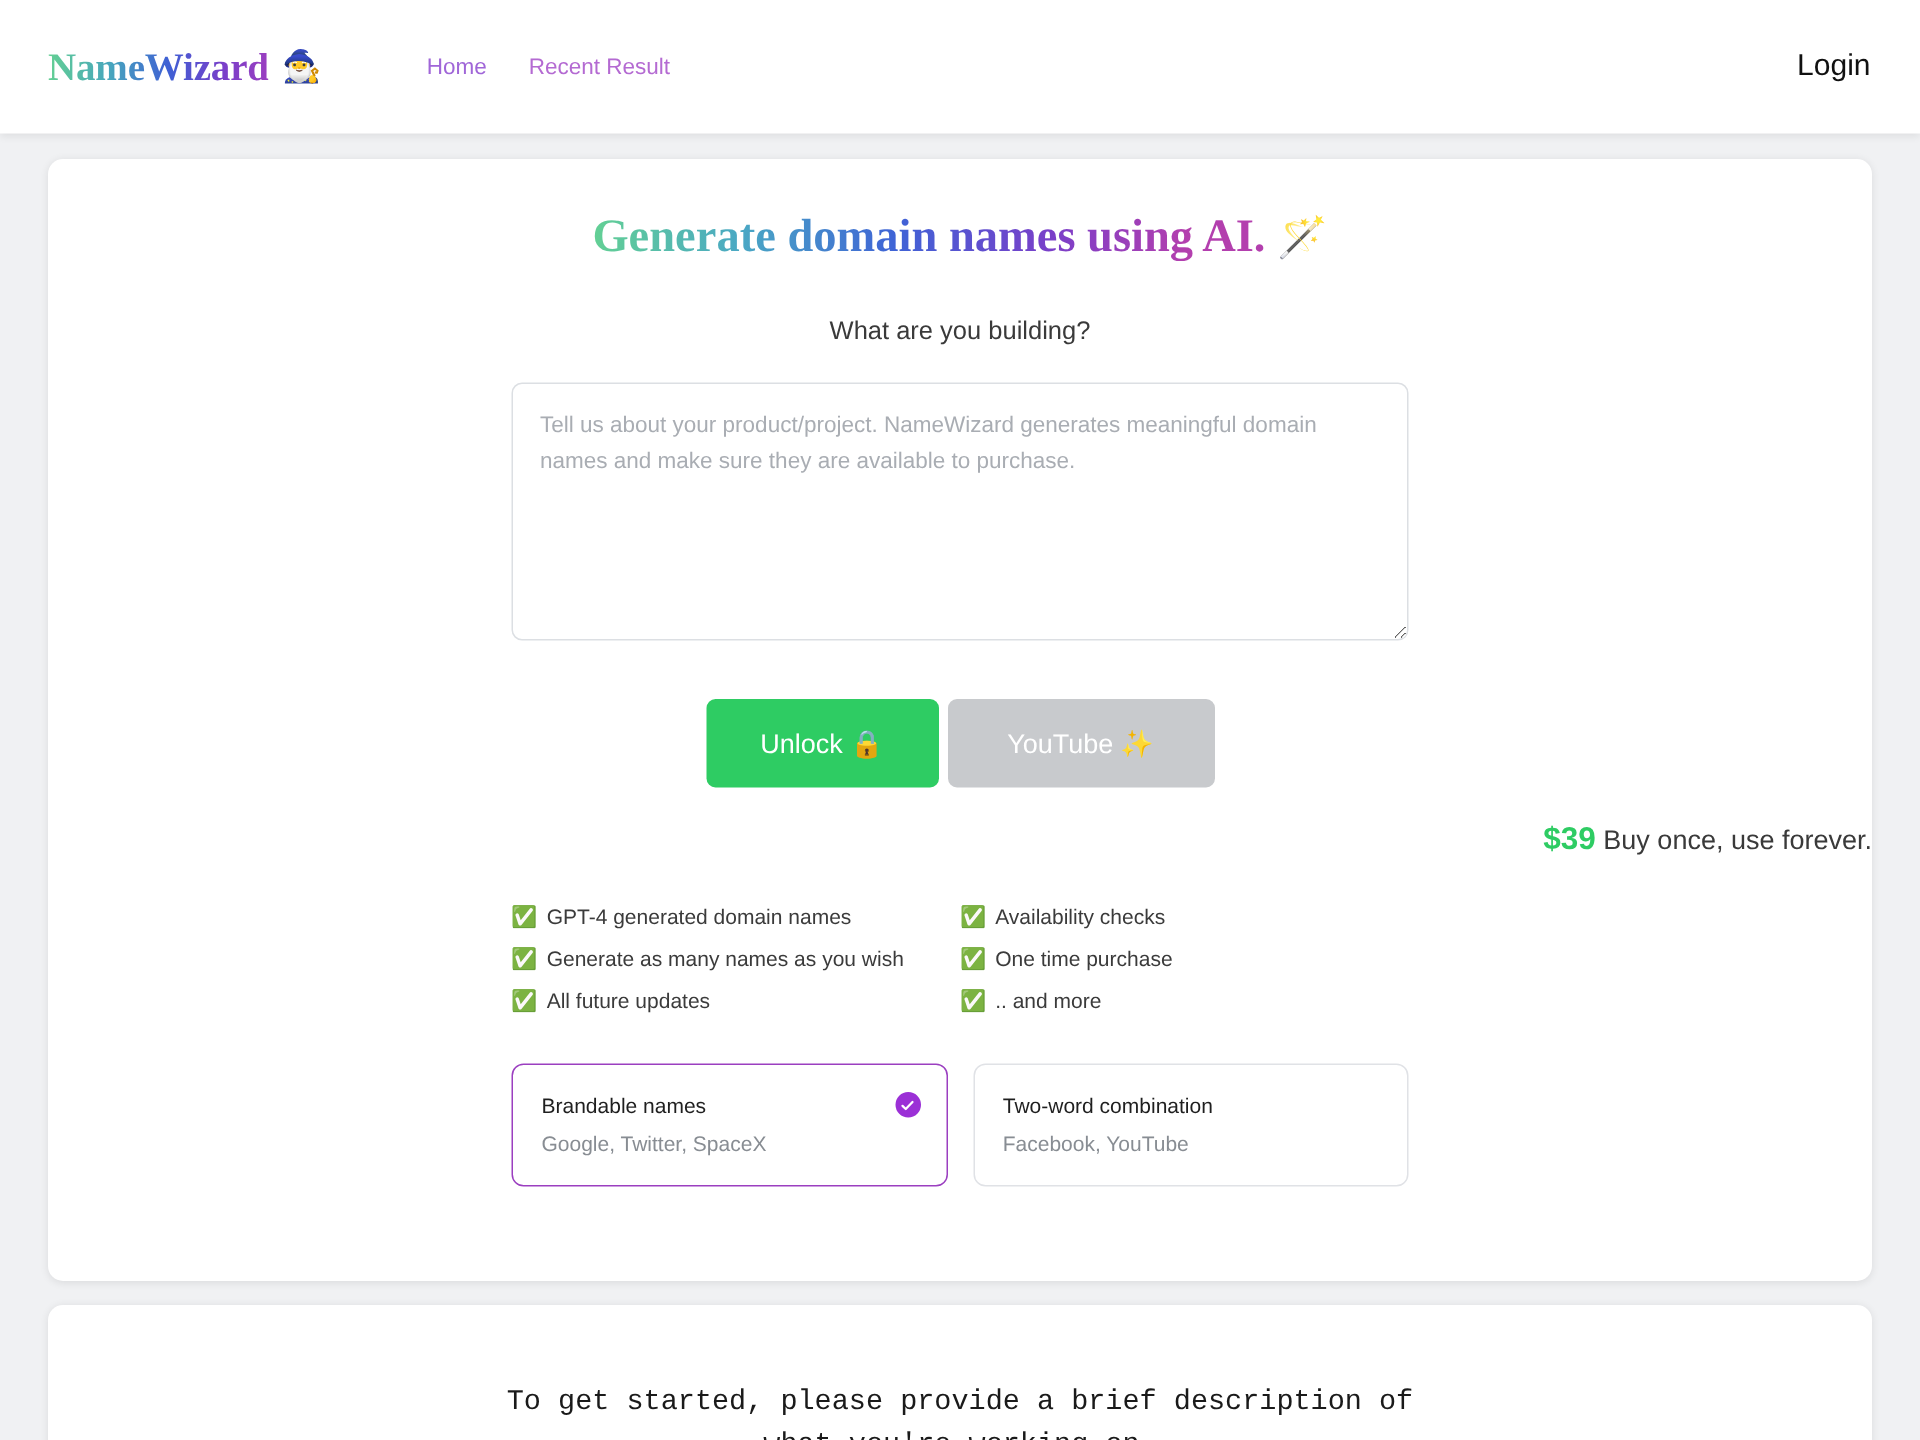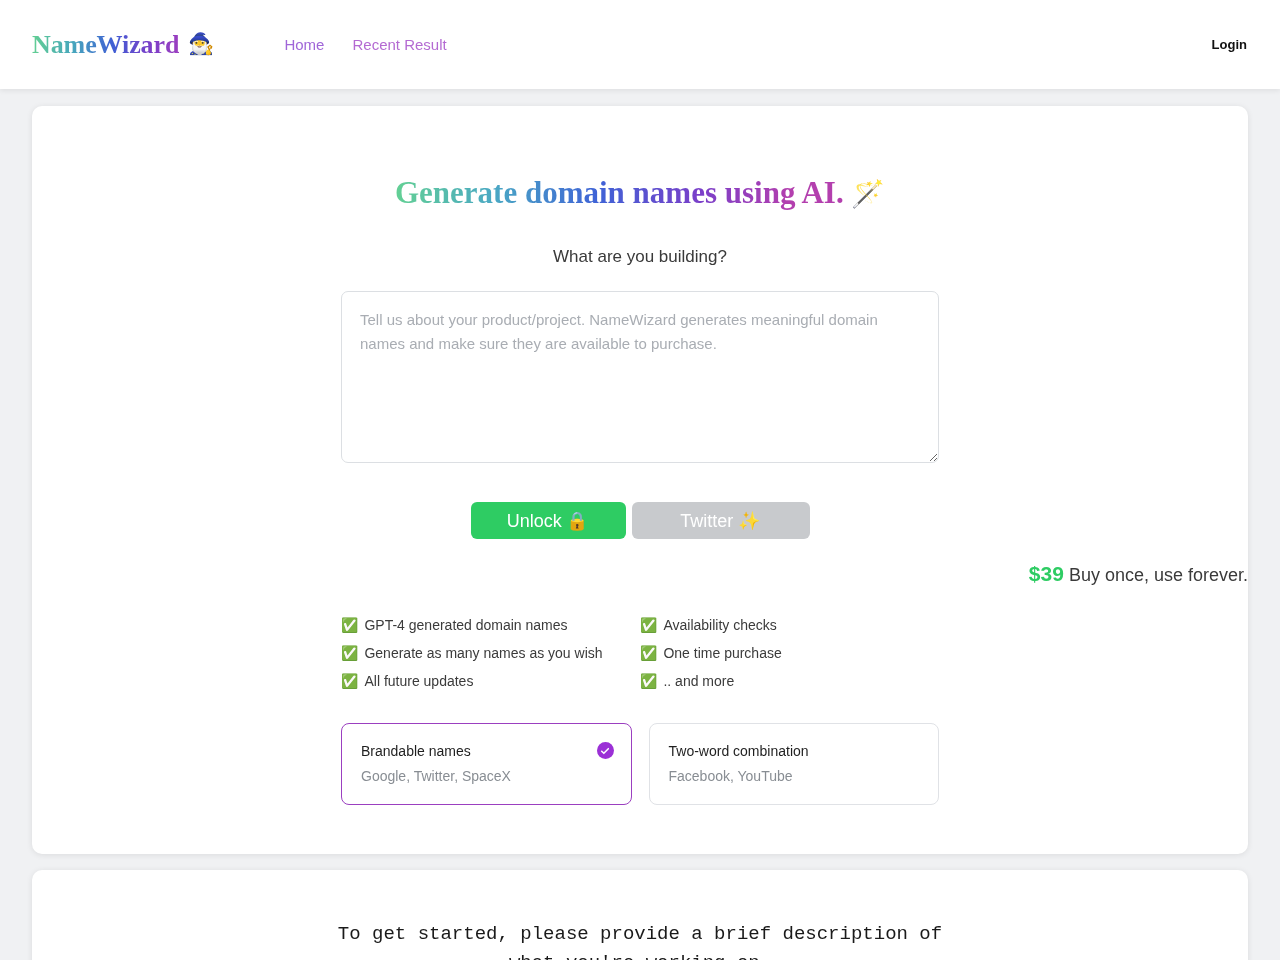--- a/index.html
+++ b/index.html
@@ -46,34 +46,33 @@
     font-size: 15px;
     text-decoration: none;
     white-space: nowrap;
   }
   .nav a.home { color: #a066d8; }
   .nav a.recent { color: #b46ad2; }
 
   .login {
     margin-left: auto;
     margin-right: 33px;
-    font-size: 13px;
+    font-size: 20px;
     color: #111111;
     text-decoration: none;
-    font-weight: bold;
   }
 
   
   .page { padding: 17px 32px 0 32px; }
   .card {
     background: #ffffff;
     border-radius: 10px;
     box-shadow: 0 1px 6px rgba(0,0,0,0.09);
   }
-  .card-main { height: 748px; padding-top: 68px; }
+  .card-main { height: 748px; padding-top: 32px; }
   .card-bottom { margin-top: 16px; height: 200px; padding-top: 50px; }
 
   
   .hero-title {
     font-family: "Liberation Serif", serif;
     font-size: 31px;
     font-weight: bold;
     text-align: center;
     margin: 0 0 36px 0;
     line-height: 1.2;
@@ -118,21 +117,21 @@
     justify-content: center;
     gap: 6px;
     margin-top: 39px;
   }
   .btn {
     border: none;
     border-radius: 6px;
     font-size: 18px;
     font-family: "Liberation Sans", sans-serif;
     padding: 0 22px;
-    height: 37px;
+    height: 59px;
     cursor: pointer;
     white-space: nowrap;
   }
   .btn-unlock { background: #2ecc63; color: #ffffff; min-width: 155px; }
   .btn-generate { background: #c8cacd; color: #ffffff; min-width: 178px; cursor: default; }
 
   
   .price {
     text-align: right;
     margin-top: 23px;
@@ -219,21 +218,21 @@
     </h1>
 
     <p class="subtitle">What are you building?</p>
 
     <div class="ta-wrap">
       <textarea class="prompt" placeholder="Tell us about your product/project. NameWizard generates meaningful domain names and make sure they are available to purchase." style=""></textarea>
     </div>
 
     <div class="btn-row">
       <button class="btn btn-unlock">Unlock 🔒</button>
-      <button class="btn btn-generate">Twitter ✨</button>
+      <button class="btn btn-generate">YouTube ✨</button>
     </div>
 
     <p class="price">
       <span class="amount">$39</span>
       <span>Buy once, use forever.</span>
     </p>
 
     <div class="features">
       <div class="feat">
         <span class="tick">✅</span>

